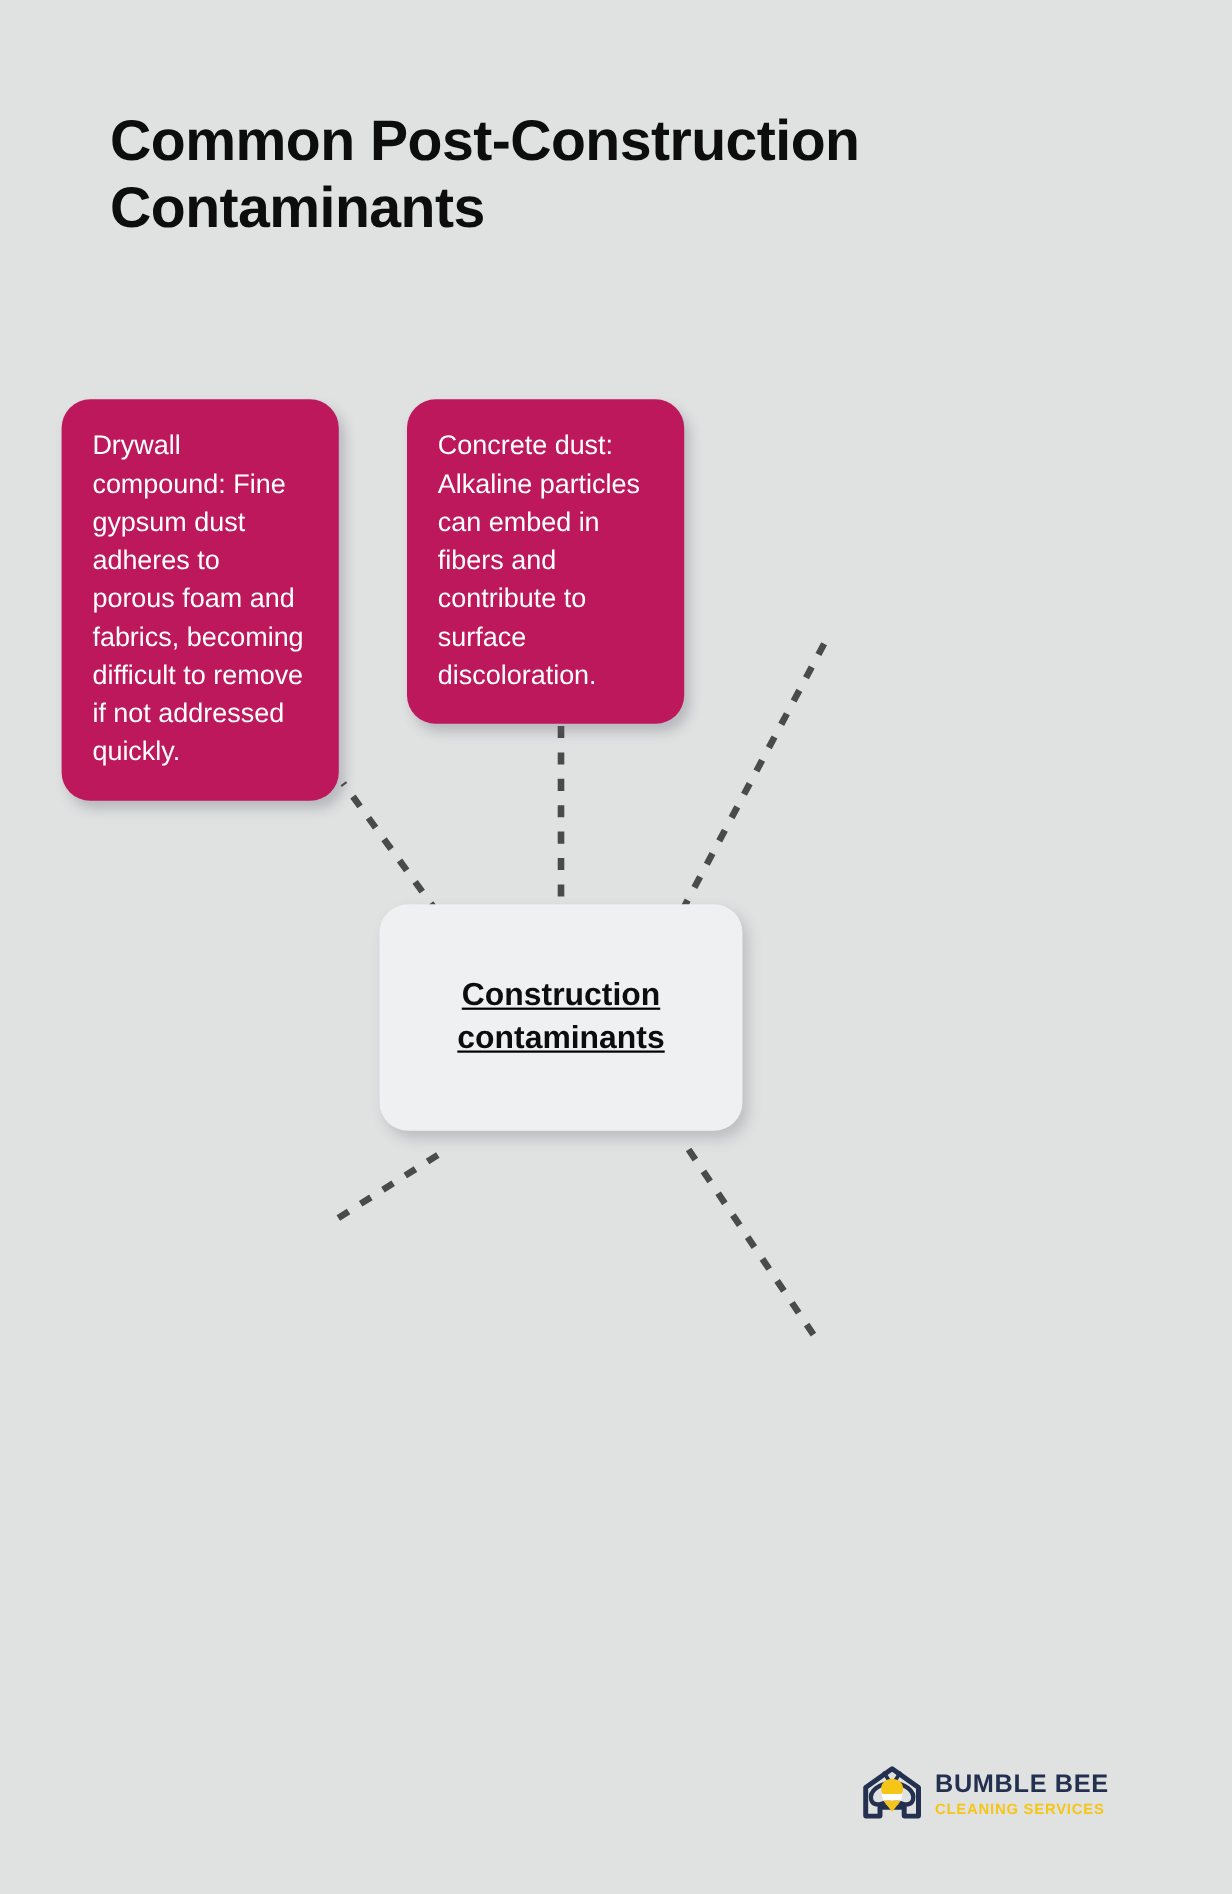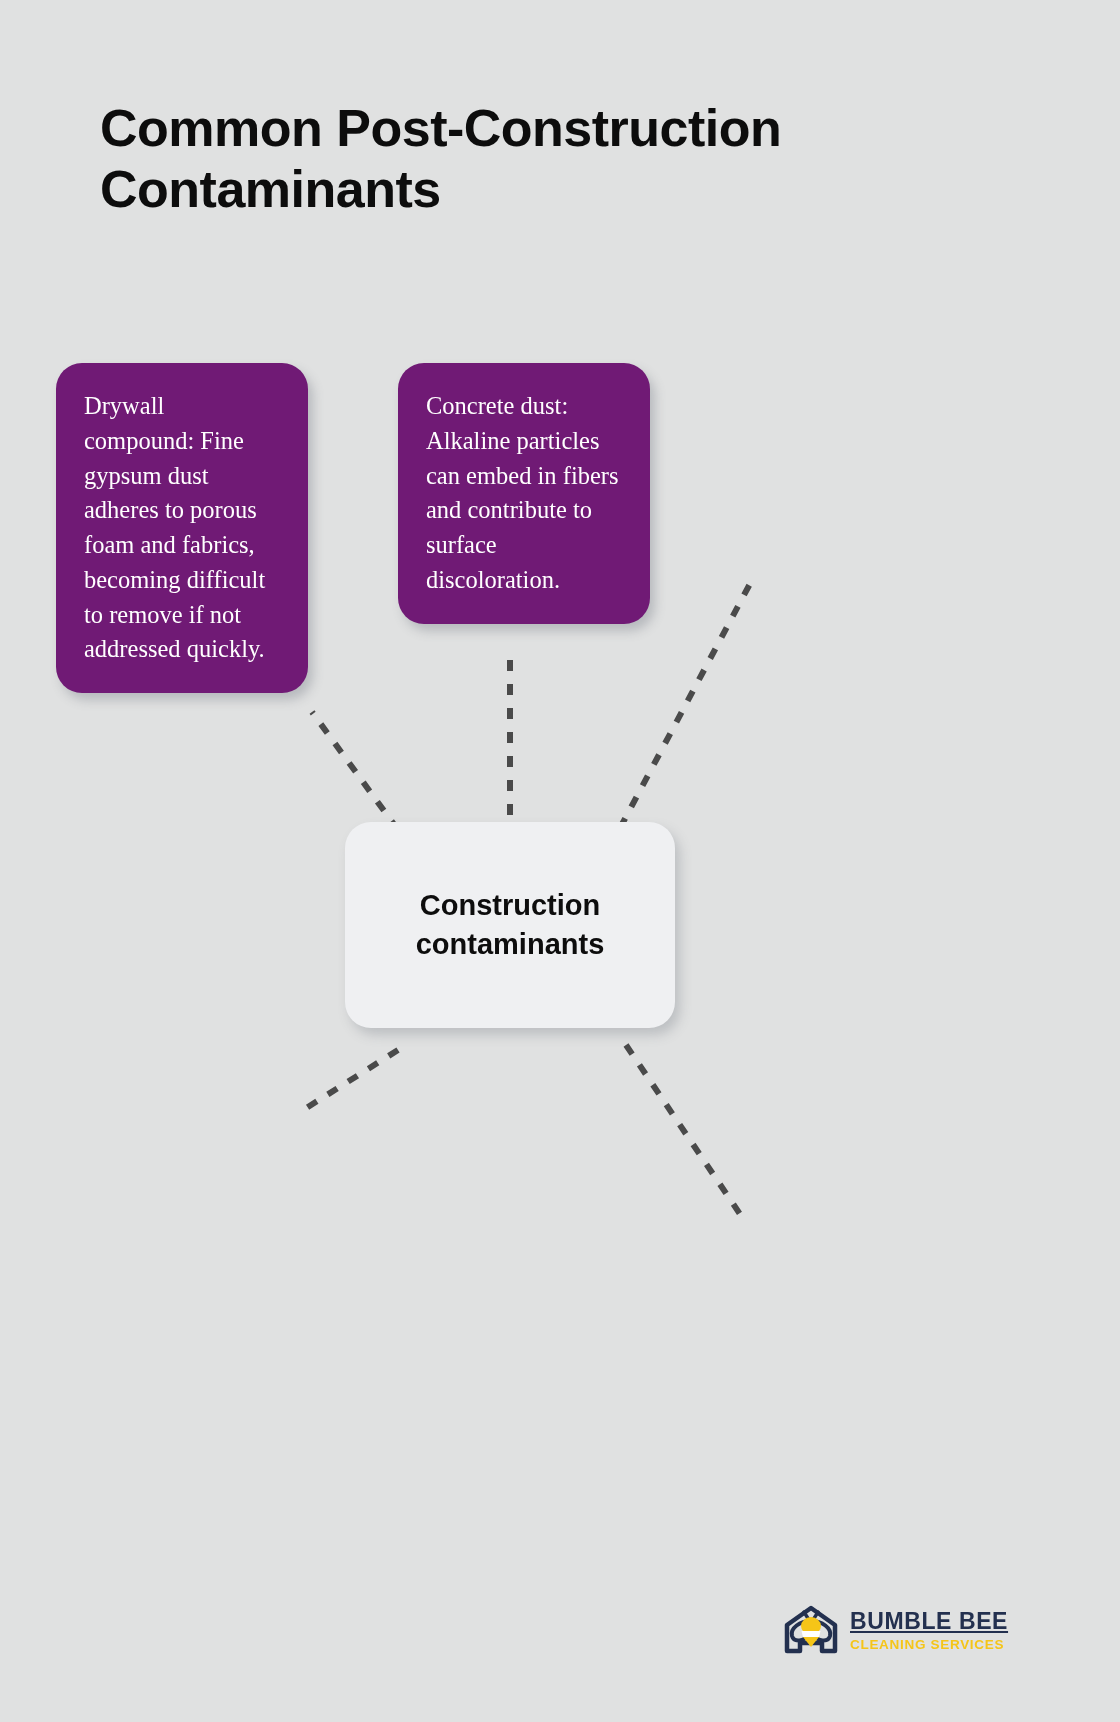--- a/index.html
+++ b/index.html
@@ -48,46 +48,46 @@
 
   
   .node {
     position: absolute;
     box-sizing: border-box;
     border-radius: 26px;
     padding: 26px 28px 26px 28px;
     font-size: 24.5px;
     line-height: 1.42;
     color: #ffffff;
-    background: #701a75;
+    background: #be185d;
     box-shadow: 5px 7px 11px rgba(90, 96, 110, 0.30);
-    font-family: Liberation Serif, serif;
   }
 
   .node-c1 { left: 56px;  top: 363px;  width: 252px; }
-  .node-c2 { left: 398px; top: 363px;  width: 252px; }
+  .node-c2 { left: 370px; top: 363px;  width: 252px; }
   .node-c3 { left: 713px; top: 368px;  width: 252px; }
   .node-c4 { left: 56px;  top: 1105px; width: 252px; }
   .node-c5 { left: 713px; top: 1105px; width: 252px; }
 
   .center-node {
     position: absolute;
     left: 345px;
     top: 822px;
     width: 330px;
     height: 206px;
     box-sizing: border-box;
     border-radius: 26px;
     background: #eff0f2;
     box-shadow: 5px 7px 12px rgba(90, 96, 110, 0.26);
     display: flex;
     align-items: center;
     justify-content: center;
     text-align: center;
     padding: 0 34px;
+    text-decoration: underline;
   }
   .center-label {
     font-size: 29px;
     line-height: 1.36;
     font-weight: bold;
     color: #0d0d0d;
   }
 
   
   .logo {
@@ -105,21 +105,20 @@
     display: flex;
     flex-direction: column;
     justify-content: center;
     line-height: 1;
   }
   .logo-name {
     font-size: 23px;
     font-weight: bold;
     color: #23304f;
     letter-spacing: 0.6px;
-    text-decoration: underline;
   }
   .logo-tagline {
     font-size: 13.5px;
     font-weight: bold;
     color: #f5c518;
     letter-spacing: 0.7px;
     margin-top: 5px;
   }
 </style>
 </head>

